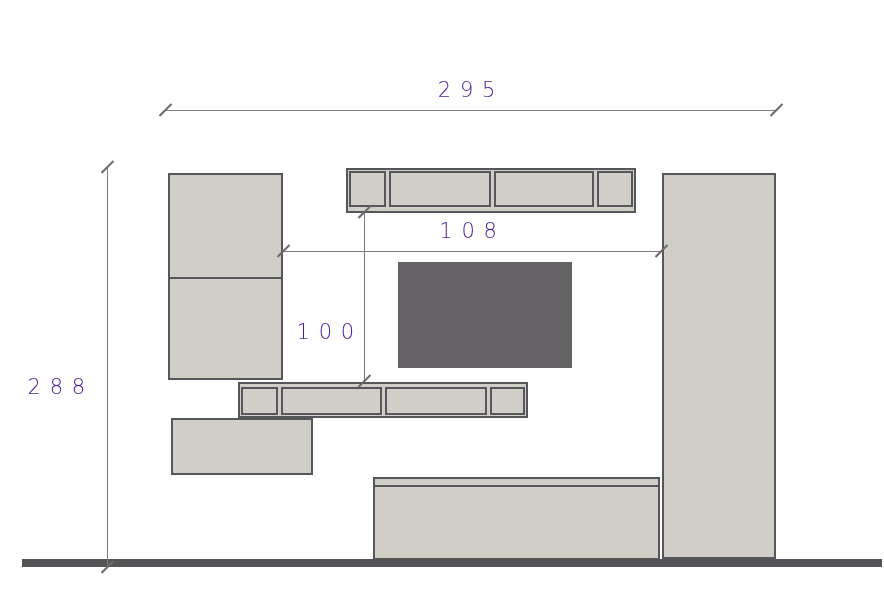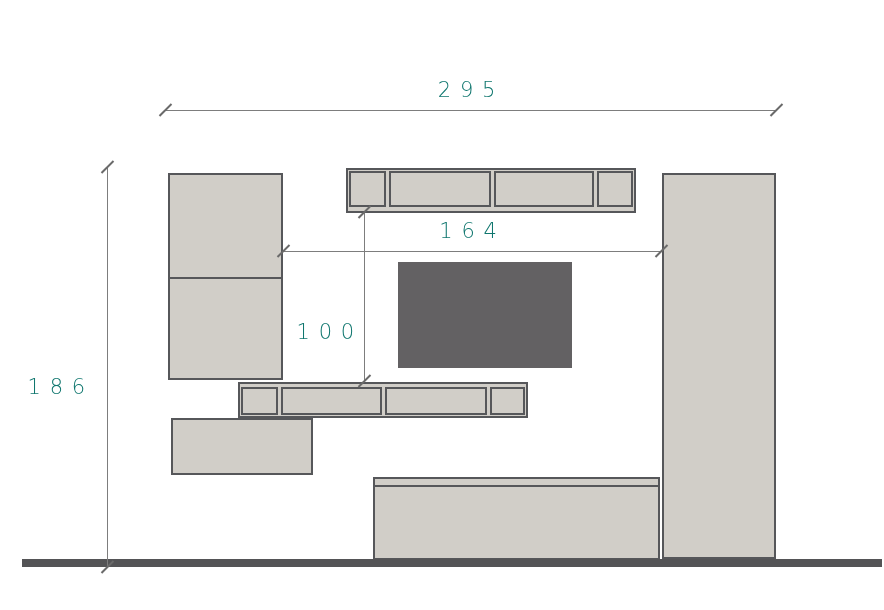--- a/index.html
+++ b/index.html
@@ -36,21 +36,21 @@
   .dim-h{height:0;border-top:1px solid #7d7d7d;}
   .dim-v{width:0;border-left:1px solid #7d7d7d;}
   .tick{position:absolute;width:17px;height:2px;background:#6a6a6a;transform:rotate(-45deg);}
   .dim-h .tick{top:-2px;}
   .dim-h .t-start{left:-8px;}
   .dim-h .t-end{right:-8px;}
   .dim-v .tick{left:-9px;}
   .dim-v .t-start{top:-1px;}
   .dim-v .t-end{bottom:-1px;}
 
-  .lbl{position:absolute;font-size:21px;font-weight:300;color:#0f766e;
+  .lbl{position:absolute;font-size:21px;font-weight:300;color:#4c1d95;
        letter-spacing:0.42em;white-space:nowrap;line-height:1.3;}
   .lbl-center-above{left:50%;transform:translateX(-50%);bottom:7px;}
 
   .dim-295{left:165px;top:110px;width:612px;}
   .dim-186{left:107px;top:167px;height:400px;}
   .dim-186 .lbl{right:14px;top:207px;}
   .dim-145{left:283px;top:251px;width:379px;}
   .dim-100{left:364px;top:212px;height:169px;}
   .dim-100 .lbl{right:2px;top:71px;margin-top:36px;}
 </style>
@@ -91,27 +91,27 @@
 
   <div class="dim dim-h dim-295">
     <span class="tick t-start"></span>
     <span class="tick t-end"></span>
     <span class="lbl lbl-center-above">295</span>
   </div>
 
   <div class="dim dim-v dim-186">
     <span class="tick t-start"></span>
     <span class="tick t-end"></span>
-    <span class="lbl">186</span>
+    <span class="lbl">288</span>
   </div>
 
   <div class="dim dim-h dim-145">
     <span class="tick t-start"></span>
     <span class="tick t-end"></span>
-    <span class="lbl lbl-center-above">164</span>
+    <span class="lbl lbl-center-above">108</span>
   </div>
 
   <div class="dim dim-v dim-100">
     <span class="tick t-start"></span>
     <span class="tick t-end"></span>
     <span class="lbl">100</span>
   </div>
 
 </div>
 

